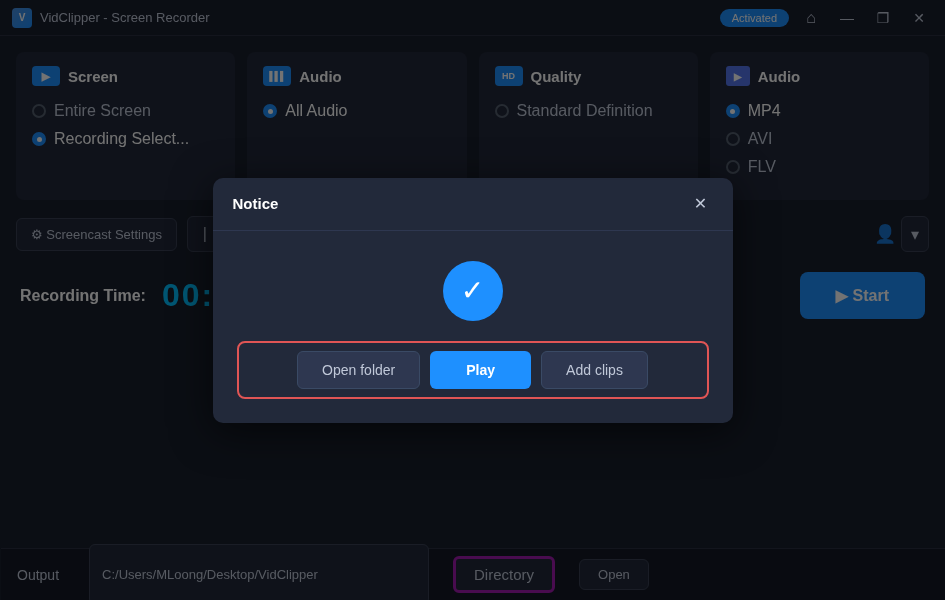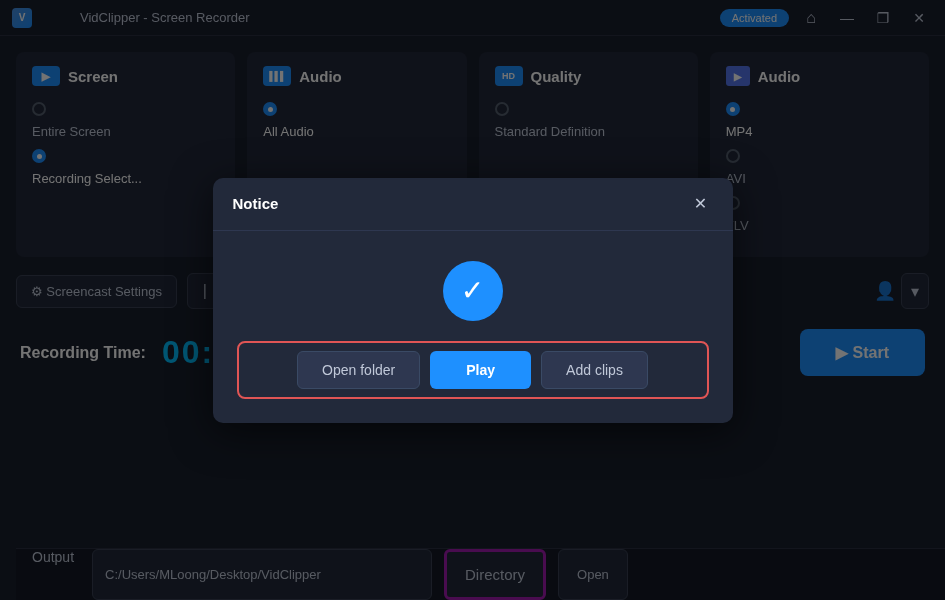--- a/index.html
+++ b/index.html
@@ -36,21 +36,20 @@
       display: flex;
       align-items: center;
       justify-content: center;
       font-size: 10px;
       font-weight: bold;
       color: white;
     }
     #app-title {
       font-size: 13px;
       color: #c0c8d8;
-      margin-left: 40px;
     }
     #title-right {
       display: flex;
       align-items: center;
       gap: 8px;
     }
     #activated-badge {
       background: #1e90ff;
       color: white;
       font-size: 11px;
@@ -121,26 +120,26 @@
     .icon-audio { background: #1e90ff; }
     .icon-quality { background: #1e90ff; font-size: 9px; }
     .icon-format { background: #1e90ff; }
     .card-title {
       font-size: 15px;
       font-weight: 600;
       color: #ffffff;
     }
     .radio-option {
       display: flex;
+      align-items: center;
       gap: 8px;
       margin-bottom: 10px;
-      font-size: 13px;
-      color: #c0c8d8;
-      cursor: pointer;
-      flex-direction: column;
+      font-size: 16px;
+      color: #c0c8d8;
+      cursor: pointer;
     }
     .radio-option.selected { color: #ffffff; }
     .radio-circle {
       width: 14px;
       height: 14px;
       border-radius: 50%;
       border: 2px solid #556070;
       display: flex;
       align-items: center;
       justify-content: center;
@@ -255,27 +254,28 @@
       gap: 8px;
     }
     #recording-left {
       display: flex;
       align-items: center;
     }
 
     
     #output-row {
       display: flex;
-      gap: 12px;
+      align-items: center;
+      gap: 24px;
       padding: 0 4px;
       background: #151a27;
       border-top: 1px solid #2a3040;
       position: absolute;
       bottom: 0;
-      left: 16px;
+      left: 1px;
       right: 0;
       height: 52px;
       padding: 0 16px;
     }
     #output-label {
       font-size: 14px;
       color: #c0c8d8;
       margin-right: 6px;
     }
     #output-path {

